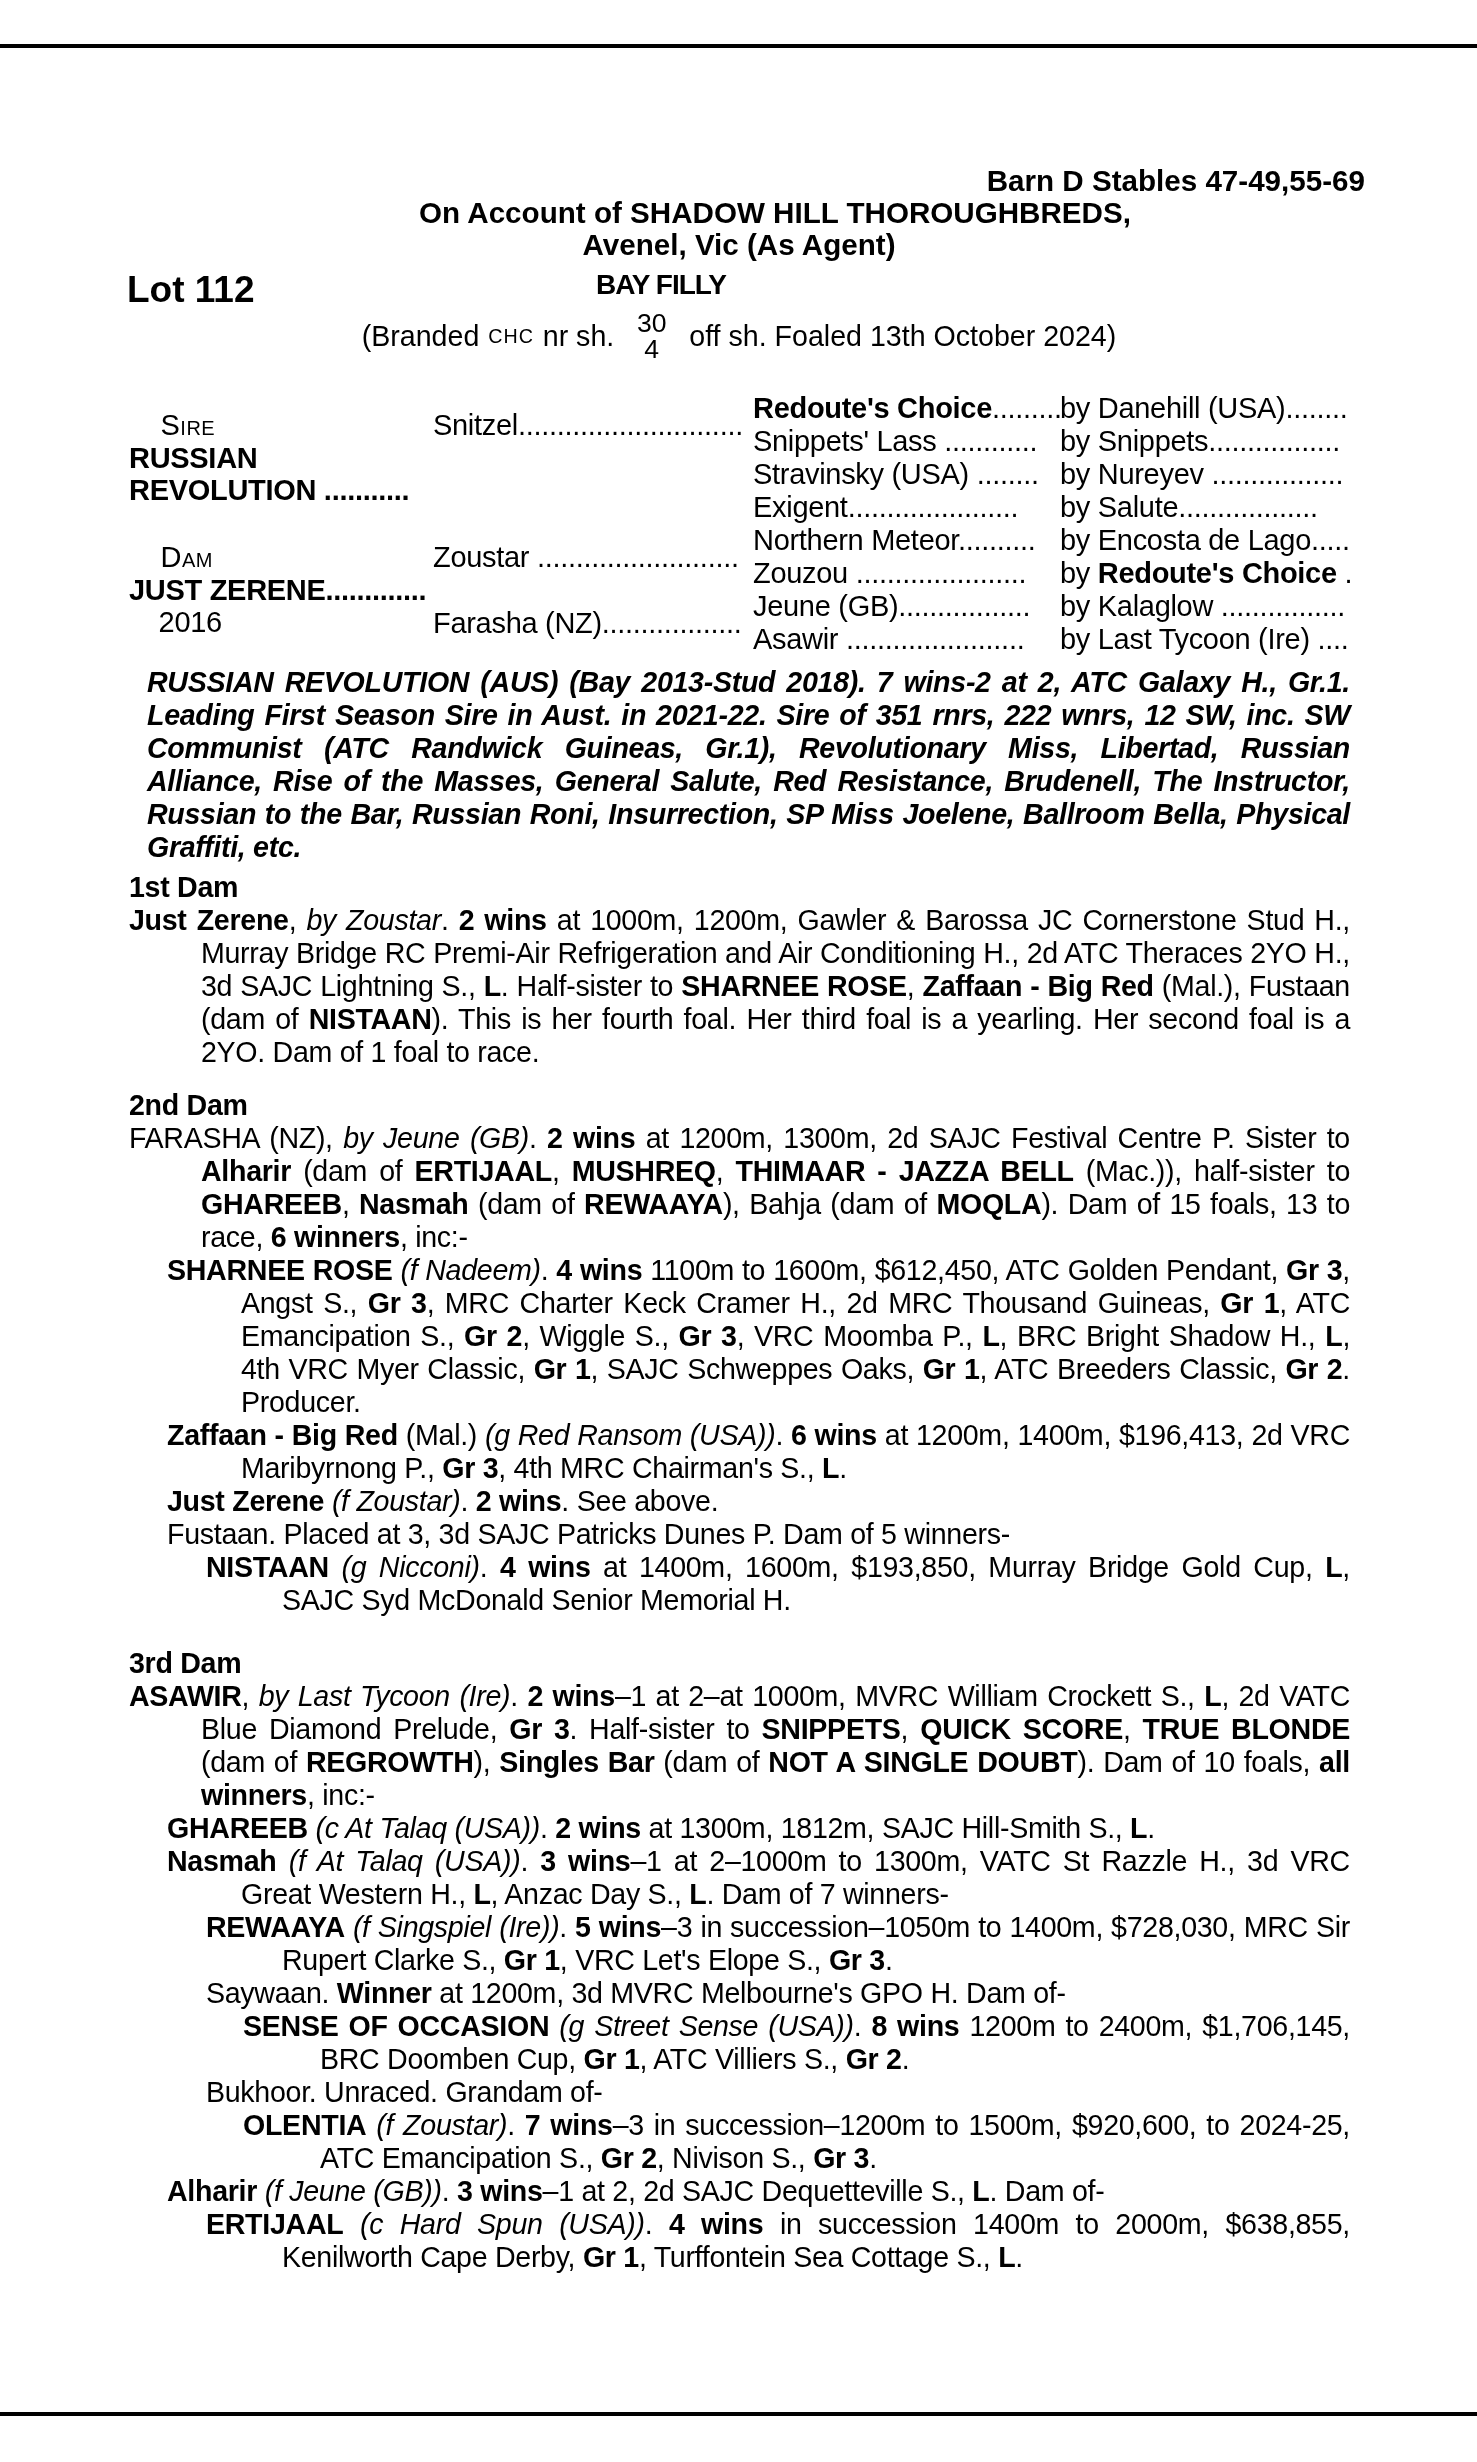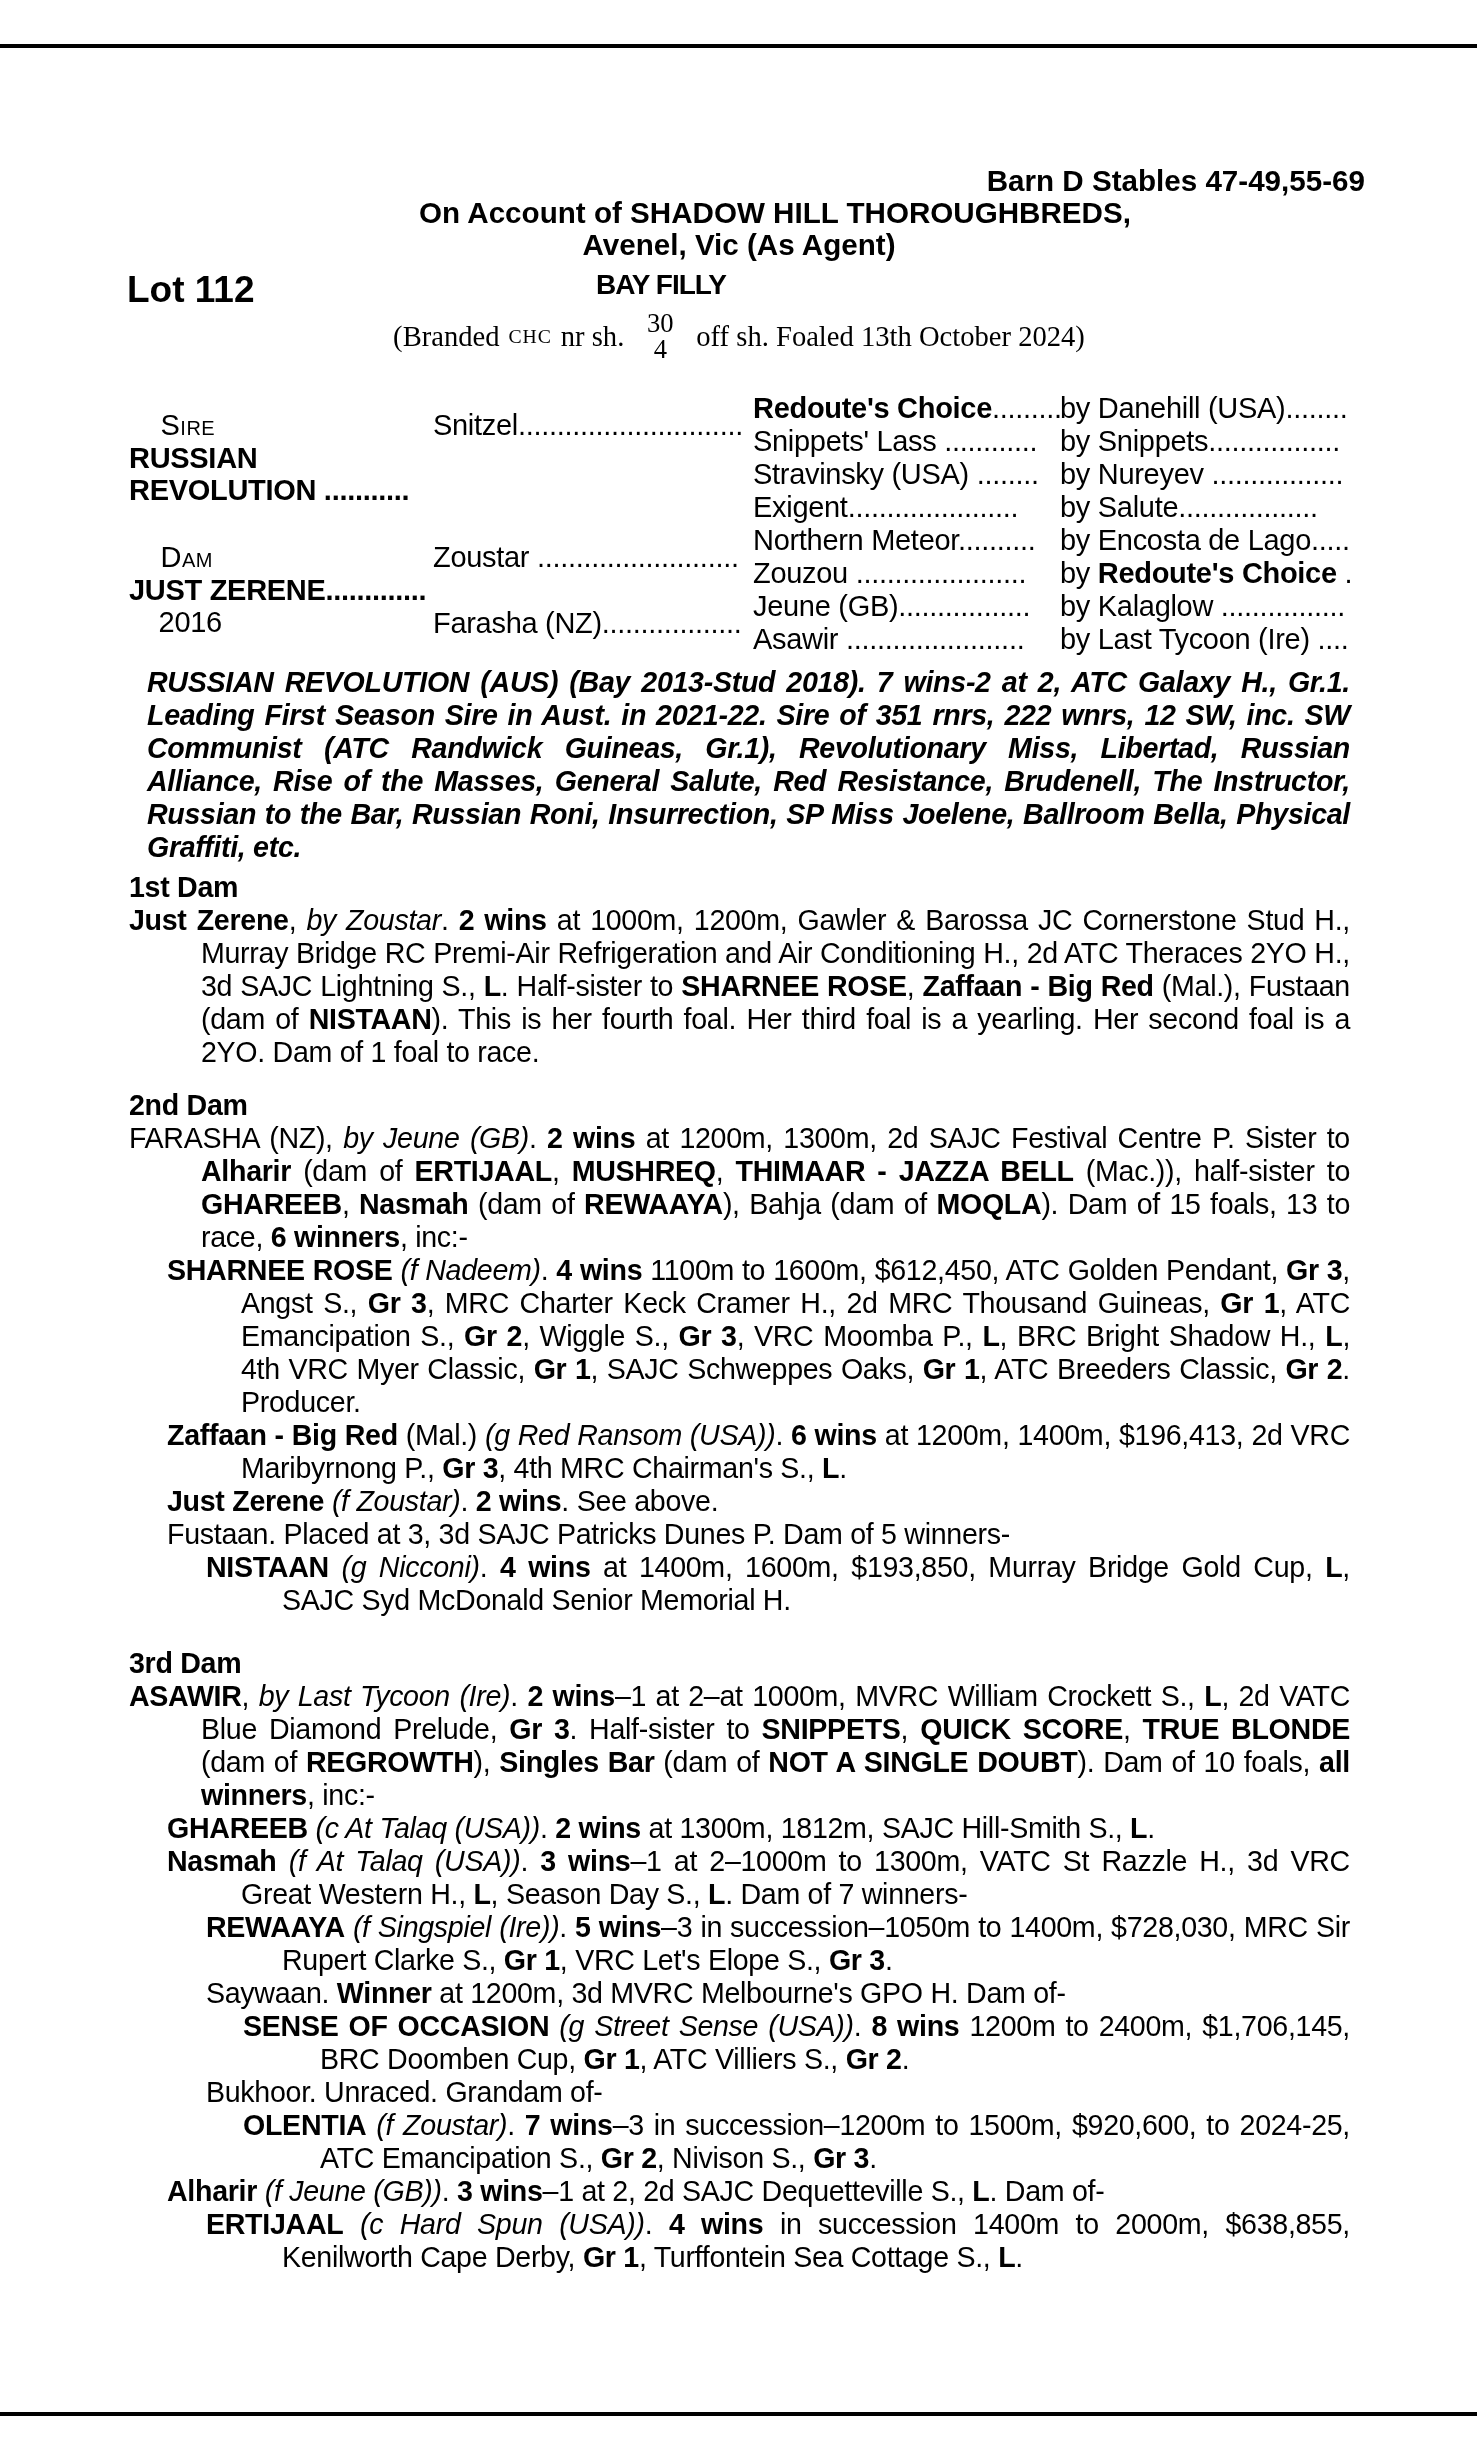--- a/index.html
+++ b/index.html
@@ -20,21 +20,21 @@
 
   
   .hline{position:absolute;left:0;width:1478px;font-weight:700;font-size:29.6px;line-height:31.5px;}
   #barn-line{top:165px;text-align:right;padding-right:113px;box-sizing:border-box;}
   #account-line{top:197px;text-align:center;padding-left:36px;}
   #location-line{top:229px;text-align:center;}
   #lot-number{position:absolute;left:127px;top:270px;font-weight:700;font-size:37px;line-height:39px;}
   #page-title{position:absolute;left:0;top:262px;width:1322px;text-align:center;font-weight:700;
               font-size:28px;line-height:45px;letter-spacing:-1px;}
   #brand-line{position:absolute;left:0;top:311px;width:1478px;display:flex;justify-content:center;
-              align-items:center;font-size:28.6px;gap:8.9px;font-family:Liberation Serif, serif;}
+              align-items:center;font-size:28.6px;gap:8.9px;}
   #brand-line .brand-mark{font-size:19.7px;letter-spacing:1px;}
   .fraction{display:inline-flex;flex-direction:column;align-items:center;margin:0 13.8px;
             font-size:26.6px;line-height:25.6px;}
 
   
   #ped-table{position:absolute;left:129px;top:392px;width:1221px;height:262px;display:grid;
              grid-template-columns:304px 320px 307px 1fr;grid-auto-rows:33px;font-size:29px;
              letter-spacing:-0.3px;}
   .tcell{overflow:hidden;white-space:nowrap;line-height:32.5px;}
   .group{display:flex;flex-direction:column;justify-content:center;}
@@ -132,21 +132,21 @@
     <div class="para hang0"><span>FARASHA (NZ), </span><span class="i">by Jeune (GB)</span><span>. </span><span class="b">2 wins</span><span> at 1200m, 1300m, 2d SAJC Festival Centre P. Sister to </span><span class="b">Alharir</span><span> (dam of </span><span class="b">ERTIJAAL</span><span>, </span><span class="b">MUSHREQ</span><span>, </span><span class="b">THIMAAR - JAZZA BELL</span><span> (Mac.)), half-sister to </span><span class="b">GHAREEB</span><span>, </span><span class="b">Nasmah</span><span> (dam of </span><span class="b">REWAAYA</span><span>), Bahja (dam of </span><span class="b">MOQLA</span><span>). Dam of 15 foals, 13 to race, </span><span class="b">6 winners</span><span>, inc:-</span></div>
     <div class="para ent1"><span class="b">SHARNEE ROSE</span><span> </span><span class="i">(f Nadeem)</span><span>. </span><span class="b">4 wins</span><span> 1100m to 1600m, $612,450, ATC Golden Pendant, </span><span class="b">Gr 3</span><span>, Angst S., </span><span class="b">Gr 3</span><span>, MRC Charter Keck Cramer H., 2d MRC Thousand Guineas, </span><span class="b">Gr 1</span><span>, ATC Emancipation S., </span><span class="b">Gr 2</span><span>, Wiggle S., </span><span class="b">Gr 3</span><span>, VRC Moomba P., </span><span class="b">L</span><span>, BRC Bright Shadow H., </span><span class="b">L</span><span>, 4th VRC Myer Classic, </span><span class="b">Gr 1</span><span>, SAJC Schweppes Oaks, </span><span class="b">Gr 1</span><span>, ATC Breeders Classic, </span><span class="b">Gr 2</span><span>. Producer.</span></div>
     <div class="para ent1"><span class="b">Zaffaan - Big Red</span><span> (Mal.) </span><span class="i">(g Red Ransom (USA))</span><span>. </span><span class="b">6 wins</span><span> at 1200m, 1400m, $196,413, 2d VRC Maribyrnong P., </span><span class="b">Gr 3</span><span>, 4th MRC Chairman's S., </span><span class="b">L</span><span>.</span></div>
     <div class="para ent1"><span class="b">Just Zerene</span><span> </span><span class="i">(f Zoustar)</span><span>. </span><span class="b">2 wins</span><span>. See above.</span></div>
     <div class="para ent1"><span>Fustaan. Placed at 3, 3d SAJC Patricks Dunes P. Dam of 5 winners-</span></div>
     <div class="para ent2"><span class="b">NISTAAN</span><span> </span><span class="i">(g Nicconi)</span><span>. </span><span class="b">4 wins</span><span> at 1400m, 1600m, $193,850, Murray Bridge Gold Cup, </span><span class="b">L</span><span>, SAJC Syd McDonald Senior Memorial H.</span></div>
 
     <div class="dam-h sp3">3rd Dam</div>
     <div class="para hang0"><span class="b">ASAWIR</span><span>, </span><span class="i">by Last Tycoon (Ire)</span><span>. </span><span class="b">2 wins</span><span>–1 at 2–at 1000m, MVRC William Crockett S., </span><span class="b">L</span><span>, 2d VATC Blue Diamond Prelude, </span><span class="b">Gr 3</span><span>. Half-sister to </span><span class="b">SNIPPETS</span><span>, </span><span class="b">QUICK SCORE</span><span>, </span><span class="b">TRUE BLONDE</span><span> (dam of </span><span class="b">REGROWTH</span><span>), </span><span class="b">Singles Bar</span><span> (dam of </span><span class="b">NOT A SINGLE DOUBT</span><span>). Dam of 10 foals, </span><span class="b">all winners</span><span>, inc:-</span></div>
     <div class="para ent1"><span class="b">GHAREEB</span><span> </span><span class="i">(c At Talaq (USA))</span><span>. </span><span class="b">2 wins</span><span> at 1300m, 1812m, SAJC Hill-Smith S., </span><span class="b">L</span><span>.</span></div>
-    <div class="para ent1"><span class="b">Nasmah</span><span> </span><span class="i">(f At Talaq (USA))</span><span>. </span><span class="b">3 wins</span><span>–1 at 2–1000m to 1300m, VATC St Razzle H., 3d VRC Great Western H., </span><span class="b">L</span><span>, Season Day S., </span><span class="b">L</span><span>. Dam of 7 winners-</span></div>
+    <div class="para ent1"><span class="b">Nasmah</span><span> </span><span class="i">(f At Talaq (USA))</span><span>. </span><span class="b">3 wins</span><span>–1 at 2–1000m to 1300m, VATC St Razzle H., 3d VRC Great Western H., </span><span class="b">L</span><span>, Anzac Day S., </span><span class="b">L</span><span>. Dam of 7 winners-</span></div>
     <div class="para ent2"><span class="b">REWAAYA</span><span> </span><span class="i">(f Singspiel (Ire))</span><span>. </span><span class="b">5 wins</span><span>–3 in succession–1050m to 1400m, $728,030, MRC Sir Rupert Clarke S., </span><span class="b">Gr 1</span><span>, VRC Let's Elope S., </span><span class="b">Gr 3</span><span>.</span></div>
     <div class="para ent2"><span>Saywaan. </span><span class="b">Winner</span><span> at 1200m, 3d MVRC Melbourne's GPO H. Dam of-</span></div>
     <div class="para ent3"><span class="b">SENSE OF OCCASION</span><span> </span><span class="i">(g Street Sense (USA))</span><span>. </span><span class="b">8 wins</span><span> 1200m to 2400m, $1,706,145, BRC Doomben Cup, </span><span class="b">Gr 1</span><span>, ATC Villiers S., </span><span class="b">Gr 2</span><span>.</span></div>
     <div class="para ent2"><span>Bukhoor. Unraced. Grandam of-</span></div>
     <div class="para ent3"><span class="b">OLENTIA</span><span> </span><span class="i">(f Zoustar)</span><span>. </span><span class="b">7 wins</span><span>–3 in succession–1200m to 1500m, $920,600, to 2024-25, ATC Emancipation S., </span><span class="b">Gr 2</span><span>, Nivison S., </span><span class="b">Gr 3</span><span>.</span></div>
     <div class="para ent1"><span class="b">Alharir</span><span> </span><span class="i">(f Jeune (GB))</span><span>. </span><span class="b">3 wins</span><span>–1 at 2, 2d SAJC Dequetteville S., </span><span class="b">L</span><span>. Dam of-</span></div>
     <div class="para ent2"><span class="b">ERTIJAAL</span><span> </span><span class="i">(c Hard Spun (USA))</span><span>. </span><span class="b">4 wins</span><span> in succession 1400m to 2000m, $638,855, Kenilworth Cape Derby, </span><span class="b">Gr 1</span><span>, Turffontein Sea Cottage S., </span><span class="b">L</span><span>.</span></div>
   </div>
 
 </div>

